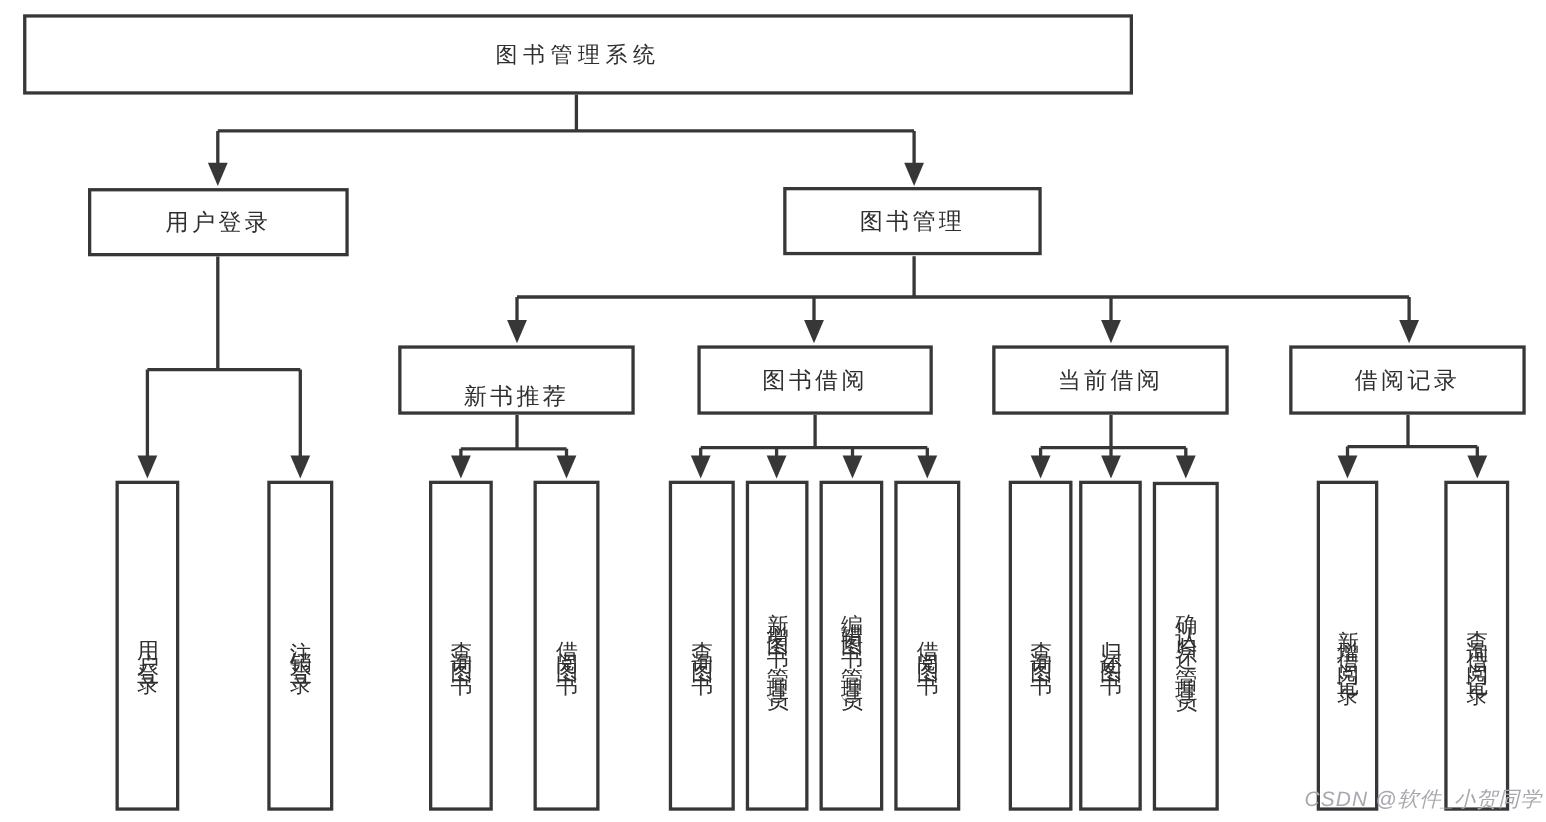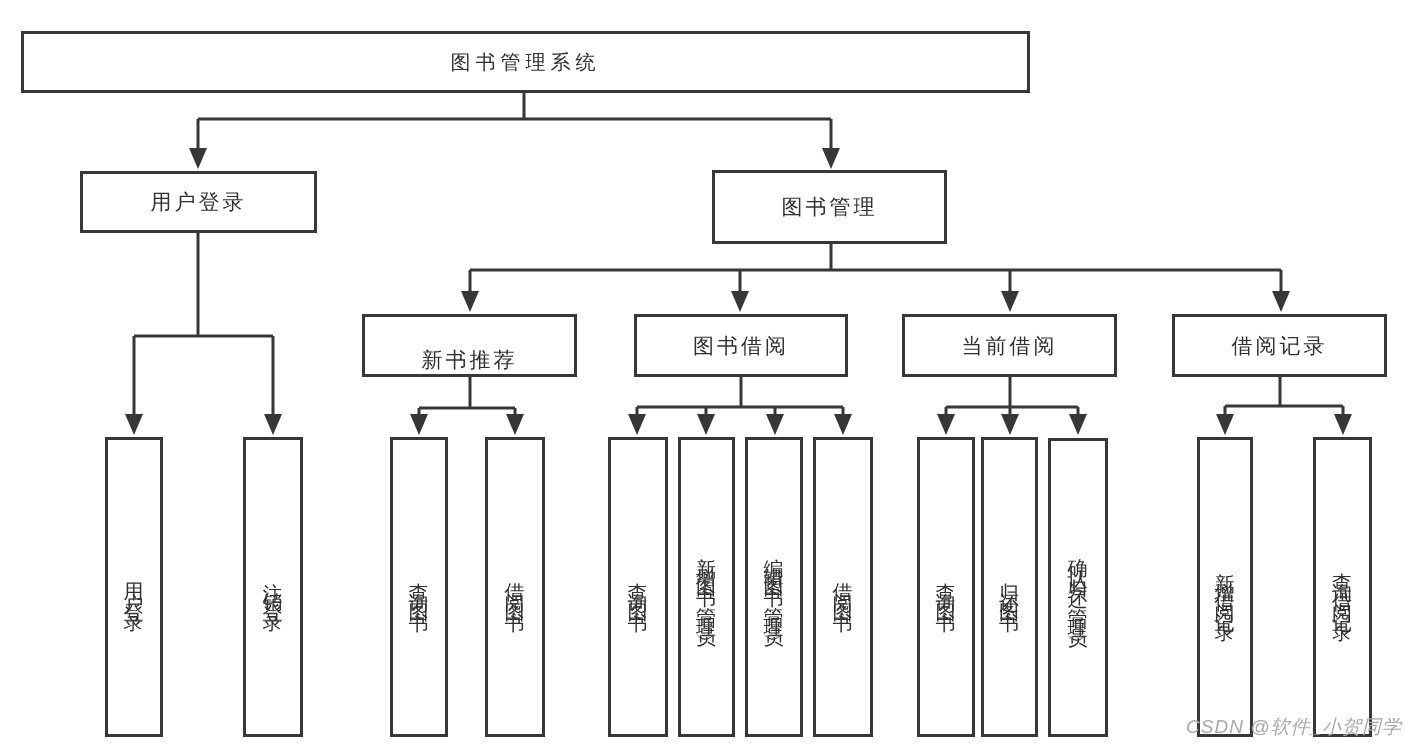--- a/index.html
+++ b/index.html
@@ -106,28 +106,28 @@
       <polygon points="766,414 784,414 775,435"></polygon>
       <polygon points="834,414 852,414 843,435"></polygon>
       <polygon points="937,414 955,414 946,435"></polygon>
       <polygon points="1001,414 1019,414 1010,435"></polygon>
       <polygon points="1069,414 1087,414 1078,435"></polygon>
       <polygon points="1216,414 1234,414 1225,435"></polygon>
       <polygon points="1334,414 1352,414 1343,435"></polygon>
     </g>
   </svg>
 
-  <div class="node hbox root" style="left:21px; top:13px; width:1009px; height:62px;margin-top:18px;">
+  <div class="node hbox root" style="left:21px; top:13px; width:1009px; height:73px;">
     <span>图书管理系统</span>
   </div>
 
   <div class="node hbox" style="left:80px; top:171px; width:237px; height:62px;">
     <span>用户登录</span>
   </div>
-  <div class="node hbox" style="left:712px; top:170px; width:235px; height:74px;">
+  <div class="node hbox" style="left:712px; top:170px; width:235px; height:62px;">
     <span>图书管理</span>
   </div>
 
   <div class="node hbox" style="left:362px; top:314px; width:215px; height:63px;align-items:flex-end;">
     <span>新书推荐</span>
   </div>
   <div class="node hbox" style="left:634px; top:314px; width:214px; height:63px;text-align:center;">
     <span>图书借阅</span>
   </div>
   <div class="node hbox" style="left:1172px; top:314px; width:215px; height:63px;">

